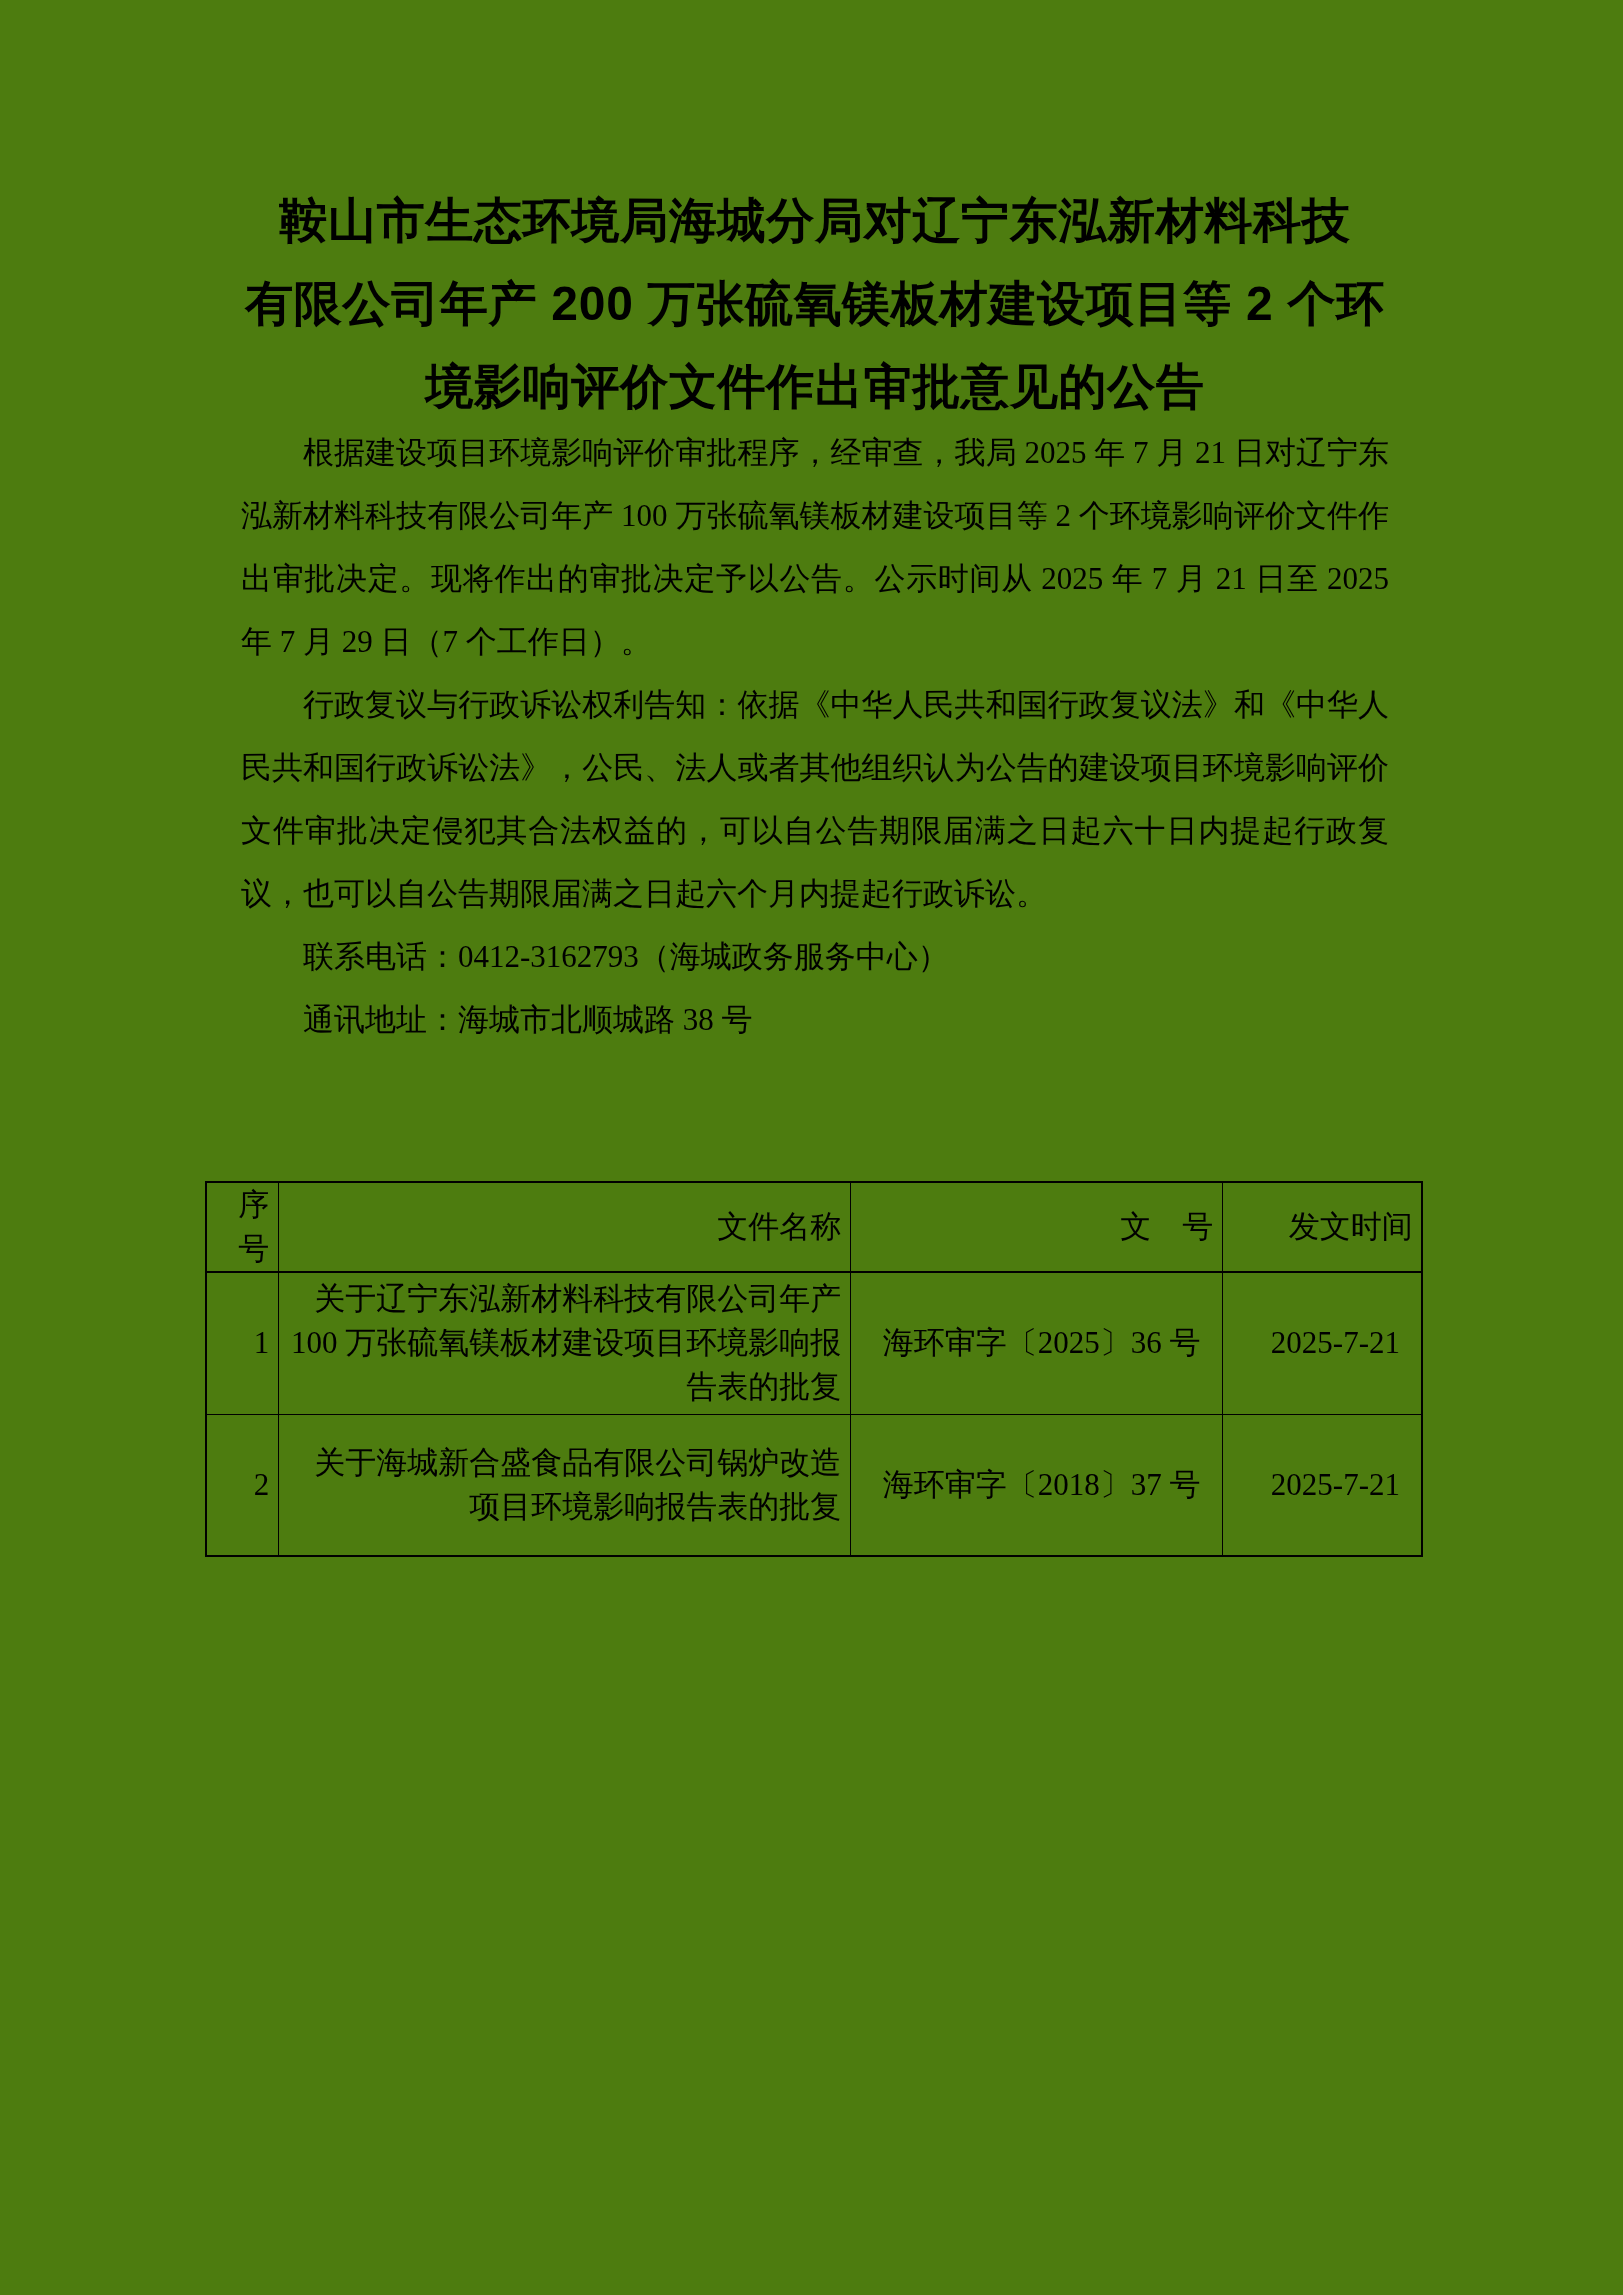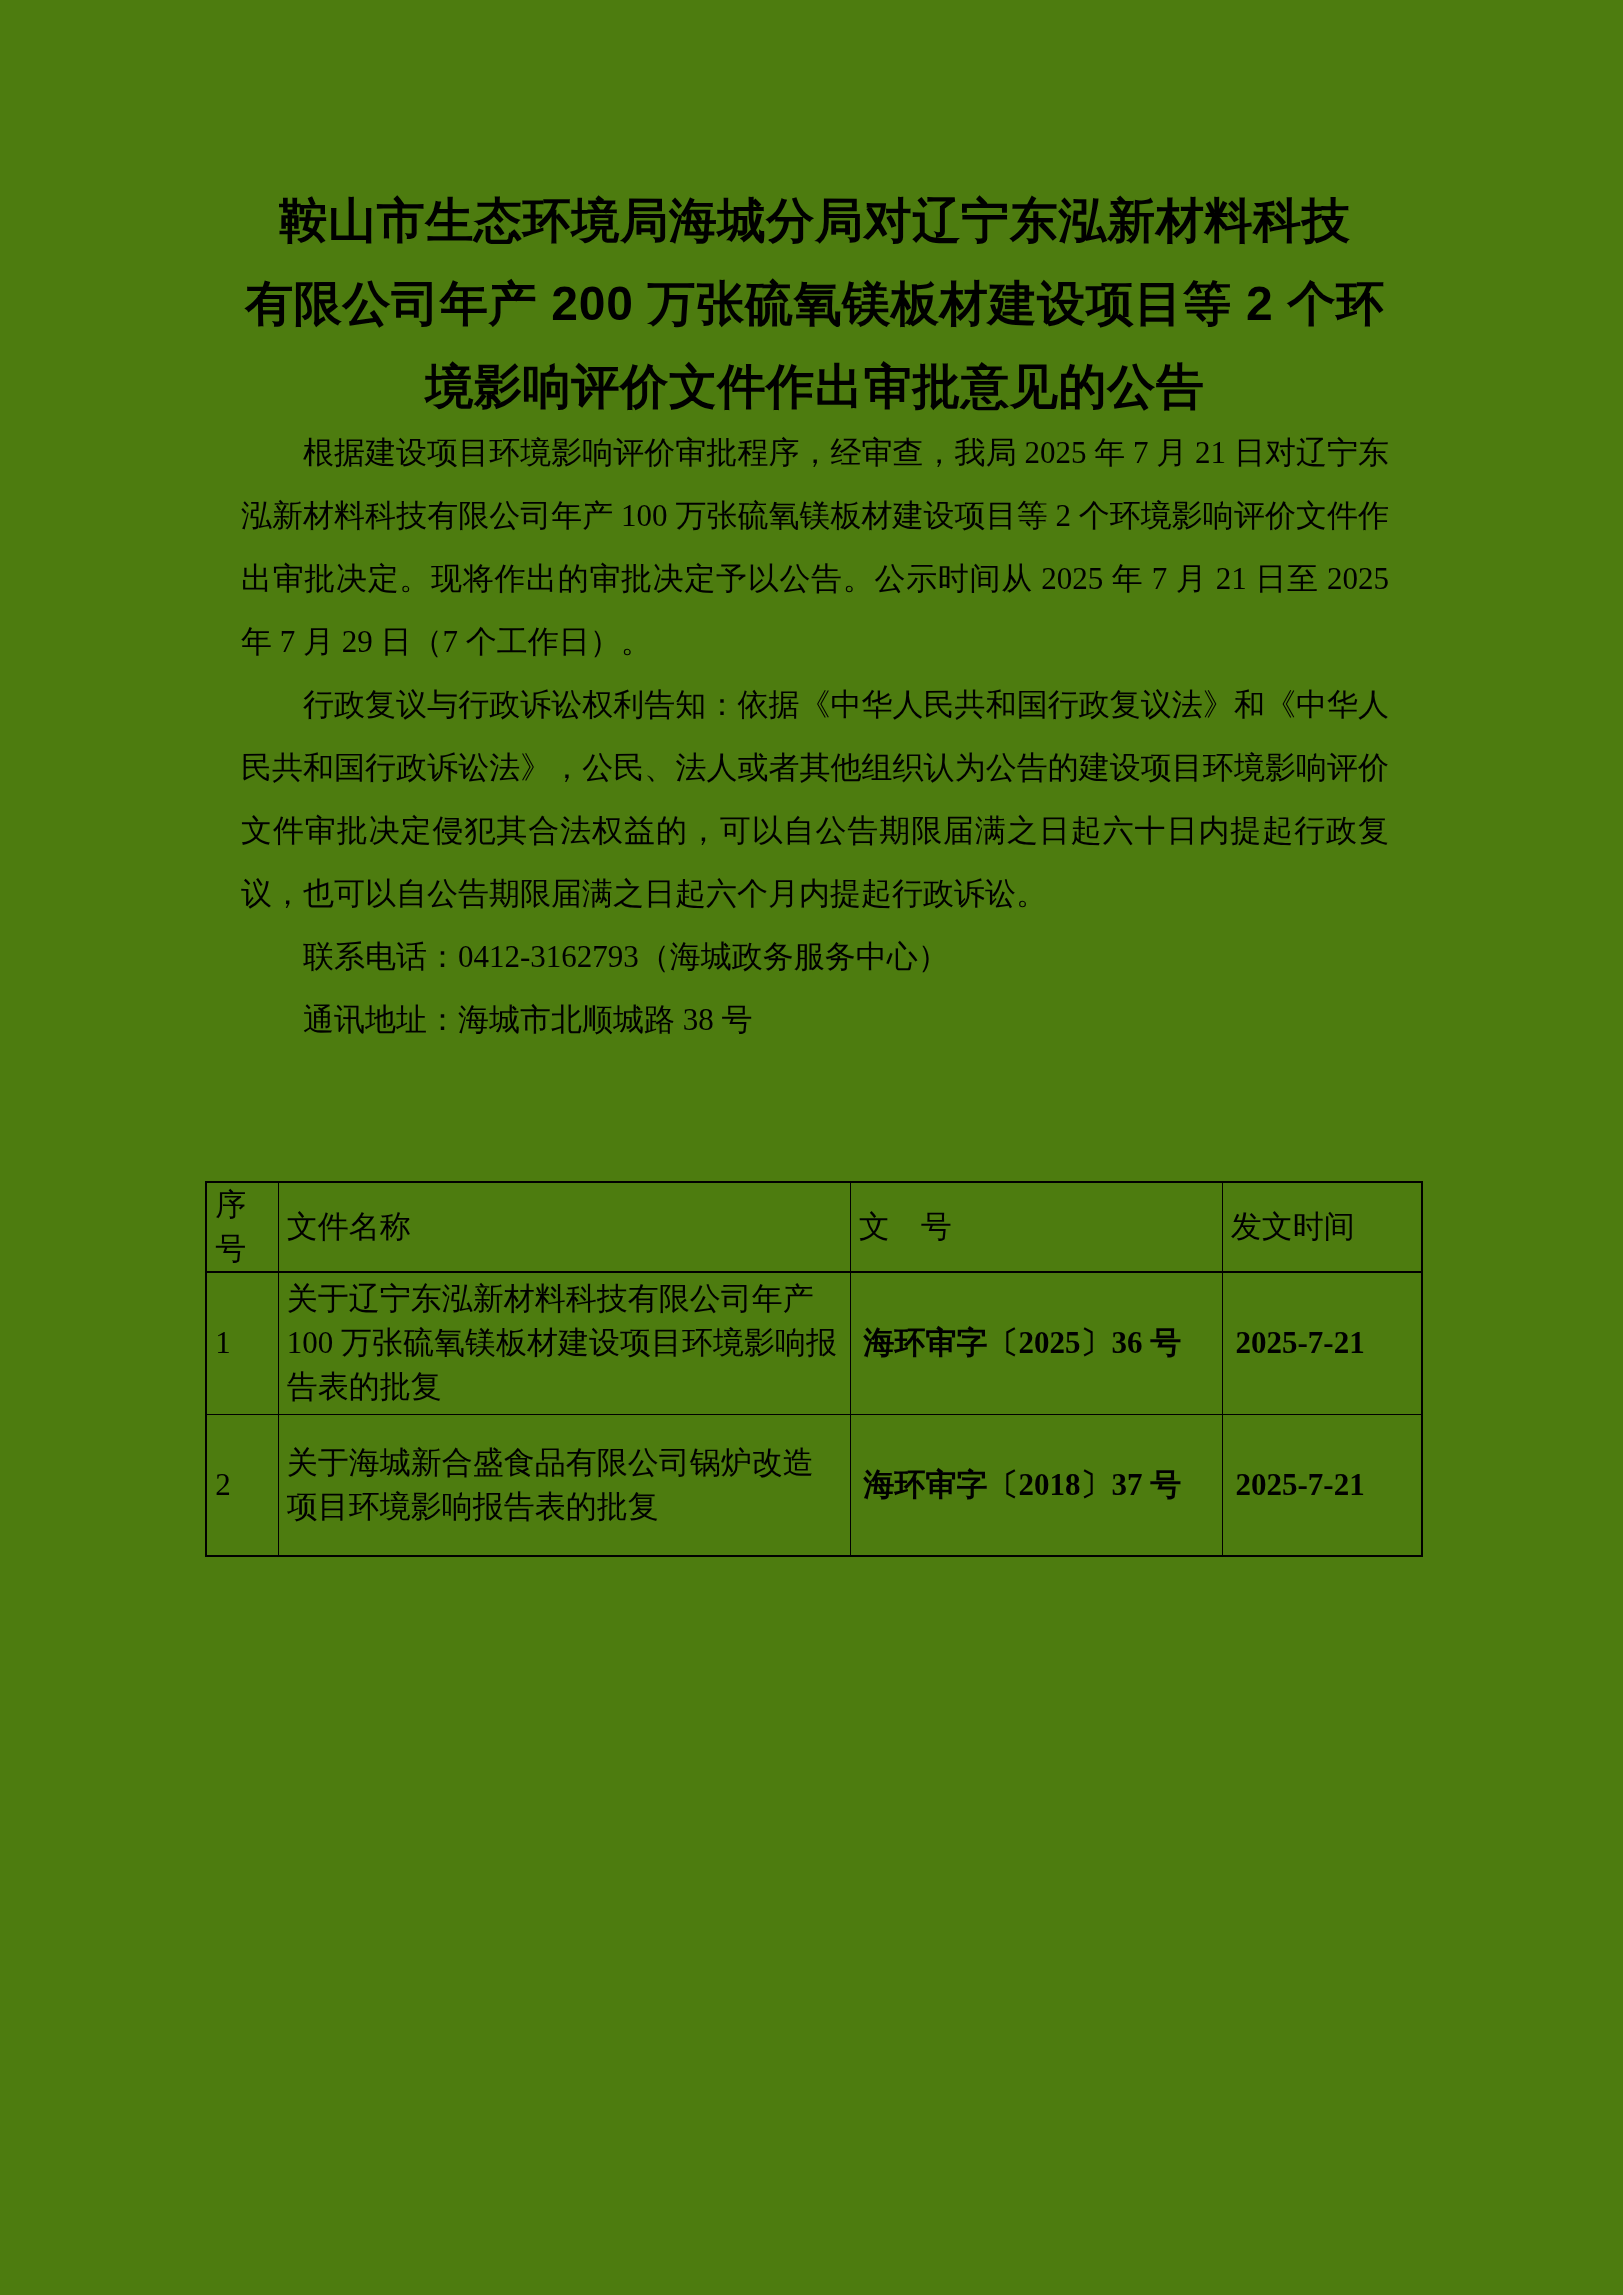--- a/index.html
+++ b/index.html
@@ -42,38 +42,38 @@
 
   table.doc-table {
     position: absolute;
     left: 205px;
     top: 1181px;
     width: 1215px;
     border-collapse: collapse;
     table-layout: fixed;
     font-size: 31px;
     line-height: 44px;
-    text-align: left;
+    text-align: right;
     border: 2.7px solid #000;
   }
   .doc-table col.c-seq  { width: 72px; }
   .doc-table col.c-name { width: 572px; }
   .doc-table col.c-num  { width: 372px; }
   .doc-table col.c-date { width: 200px; }
 
   .doc-table th, .doc-table td {
     border: 1.4px solid #000;
     vertical-align: middle;
     font-weight: normal;
     padding: 0 8.2px;
   }
   .doc-table thead tr { height: 89px; }
   .doc-table thead th { border-bottom: 2px solid #000; }
   .doc-table tbody tr { height: 142px; }
-  .doc-table td.nowrap { white-space: nowrap; padding: 0 13px; font-weight: bold; }
+  .doc-table td.nowrap { white-space: nowrap; padding: 0 21px; }
 </style>
 </head>
 <body>
 
 <div class="page">
 
   <div class="title">
     <div>鞍山市生态环境局海城分局对辽宁东泓新材料科技</div>
     <div>有限公司年产 200 万张硫氧镁板材建设项目等 2 个环</div>
     <div>境影响评价文件作出审批意见的公告</div>

